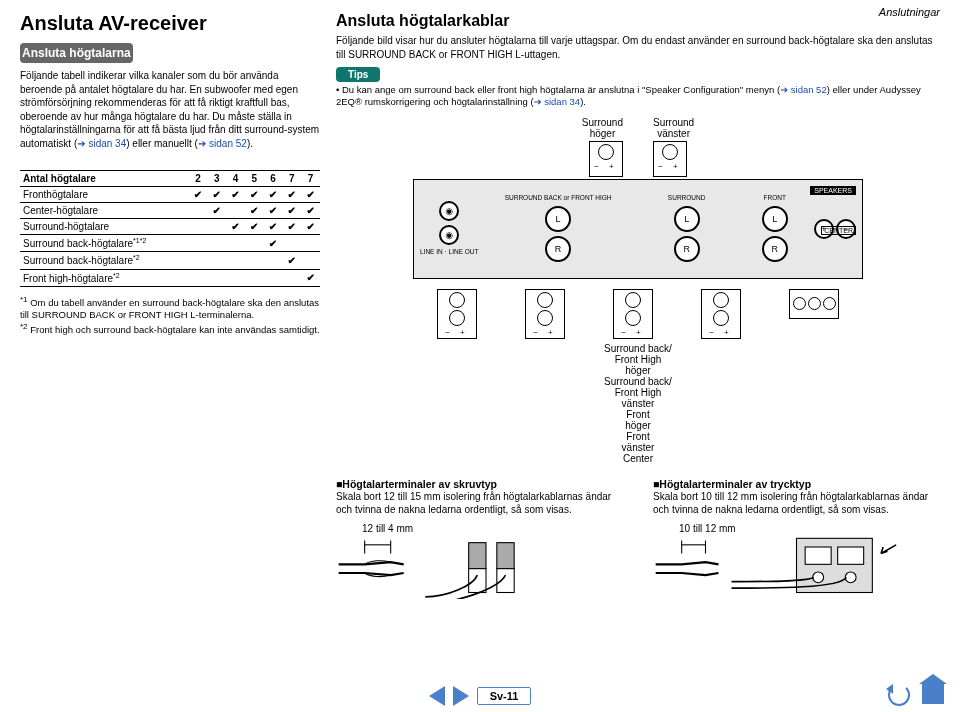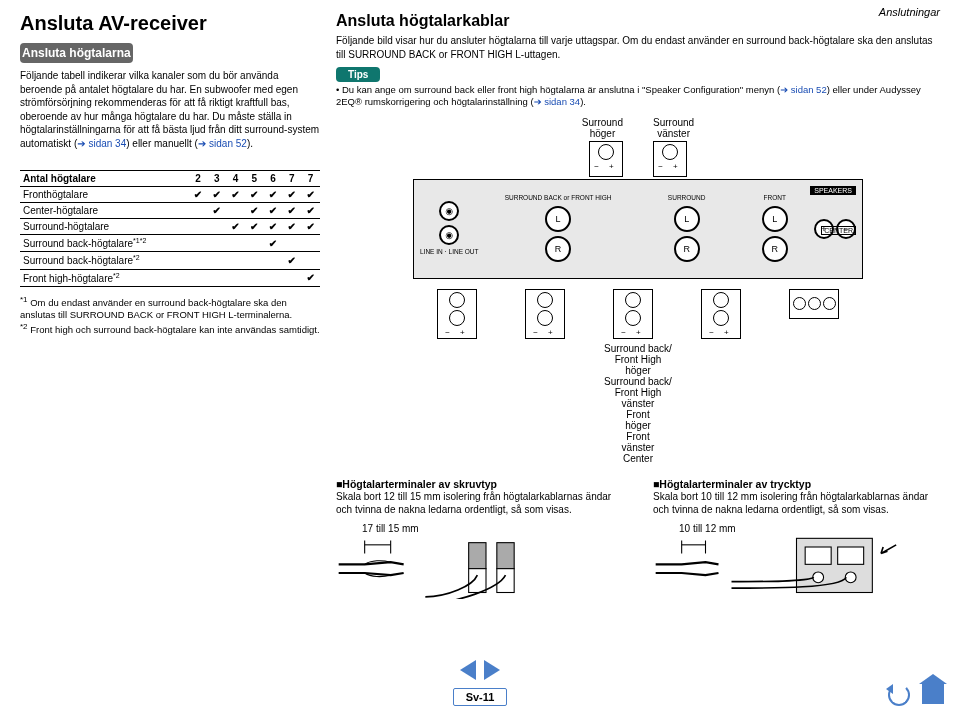--- a/index.html
+++ b/index.html
@@ -36,21 +36,21 @@
   .spk.center { height: 30px; width: 50px; flex-direction: row; justify-content: center; gap: 2px; }
   .driver { width: 16px; height: 16px; border: 1.5px solid #000; border-radius: 50%; margin-top: 2px; }
   .spk.center .driver { margin: 0; width: 13px; height: 13px; }
   .polar { font-size: 8px; margin-top: 2px; letter-spacing: 4px; }
   .spk-labels { display: flex; justify-content: space-around; font-size: 10px; text-align: center; margin-top: 4px; flex-direction: column; }
   .bottom-sections { display: flex; gap: 30px; margin-top: 14px; }
   .bsec { flex: 1; }
   .bsec-h { font-weight: bold; font-size: 10.5px; }
   .wire-text-label { font-size: 10px; margin-left: 26px; }
   .wire-svg { width: 100%; height: 65px; }
-  .footer { position: absolute; bottom: 6px; left: 0; right: 0; display: flex; justify-content: center; align-items: center; gap: 8px; flex-direction: column; }
+  .footer { position: absolute; bottom: 6px; left: 0; right: 0; display: flex; justify-content: center; align-items: center; gap: 8px; }
   .pageno-box { border: 1px solid #4a7fc9; padding: 2px 12px; font-weight: bold; font-size: 11px; color: #000; border-radius: 2px; }
   .nav-arrows { display: flex; gap: 8px; }
   .arrow-btn { width: 0; height: 0; border-top: 10px solid transparent; border-bottom: 10px solid transparent; cursor: pointer; }
   .arrow-left { border-right: 16px solid #4a7fc9; }
   .arrow-right { border-left: 16px solid #4a7fc9; }
   .footer-right { position: absolute; right: 16px; bottom: 6px; display: flex; gap: 12px; }
   .undo-icon { width: 22px; height: 22px; border: 2px solid #4a7fc9; border-radius: 50%; border-top-color: transparent; position: relative; cursor: pointer; }
   .undo-icon::after { content: ""; position: absolute; left: -4px; top: -2px; width: 0; height: 0; border-top: 5px solid transparent; border-bottom: 5px solid transparent; border-right: 7px solid #4a7fc9; }
   .home-icon { width: 22px; height: 20px; background: #4a7fc9; position: relative; cursor: pointer; }
   .home-icon::before { content: ""; position: absolute; top: -10px; left: -3px; width: 0; height: 0; border-left: 14px solid transparent; border-right: 14px solid transparent; border-bottom: 10px solid #4a7fc9; }
@@ -142,21 +142,21 @@
             <td class="check"></td>
             <td class="check"></td>
             <td class="check"></td>
             <td class="check"></td>
             <td class="check">✔</td>
           </tr>
         </tbody>
     </table>
 
     <div class="footnotes">
-      <div><span class="fn-num">*1</span> <span>Om du endast använder en surround back-högtalare ska den anslutas till SURROUND BACK or FRONT HIGH L-terminalerna.</span></div>
+      <div><span class="fn-num">*1</span> <span>Om du tabell använder en surround back-högtalare ska den anslutas till SURROUND BACK or FRONT HIGH L-terminalerna.</span></div>
       <div><span class="fn-num">*2</span> <span>Front high och surround back-högtalare kan inte användas samtidigt.</span></div>
     </div>
   </div>
 
   <div class="col-right">
     <div class="sub-h">Ansluta högtalarkablar</div>
     <p class="body-text">
       <span>Följande bild visar hur du ansluter högtalarna till varje uttagspar. Om du endast använder en surround back-högtalare ska den anslutas till SURROUND BACK or FRONT HIGH L-uttagen.</span>
     </p>
     <div class="tips-box">Tips</div>
@@ -265,21 +265,21 @@
           <div style="white-space: pre-line;">Front
 vänster</div>
           <div style="white-space: pre-line;">Center</div>
         </div>
     </div>
 
     <div class="bottom-sections">
       <div class="bsec">
         <div class="bsec-h">■Högtalarterminaler av skruvtyp</div>
         <div class="body-text">Skala bort 12 till 15 mm isolering från högtalarkablarnas ändar och tvinna de nakna ledarna ordentligt, så som visas.</div>
-        <div class="wire-text-label">17 till 15 mm</div>
+        <div class="wire-text-label">12 till 4 mm</div>
         <svg class="wire-svg" viewBox="0 0 260 60">
           <line x1="24" y1="6" x2="24" y2="18" stroke="#000"></line>
             <line x1="48" y1="6" x2="48" y2="18" stroke="#000"></line>
           <line x1="24" y1="10" x2="48" y2="10" stroke="#000"></line>
           <path d="M0 28 L24 28 L48 26 L60 28 M0 36 L24 36 L48 38 L60 36" stroke="#000" fill="none" stroke-width="2"></path>
           <path d="M24 28 C30 24 40 24 48 26 M24 36 C30 40 40 40 48 38" stroke="#000" fill="none"></path>
           <g transform="translate(120,8)">
             <rect x="0" y="0" width="16" height="24" fill="#aaa" stroke="#000"></rect>
             <rect x="26" y="0" width="16" height="24" fill="#aaa" stroke="#000"></rect>
             <rect x="0" y="24" width="16" height="22" fill="#fff" stroke="#000"></rect>

